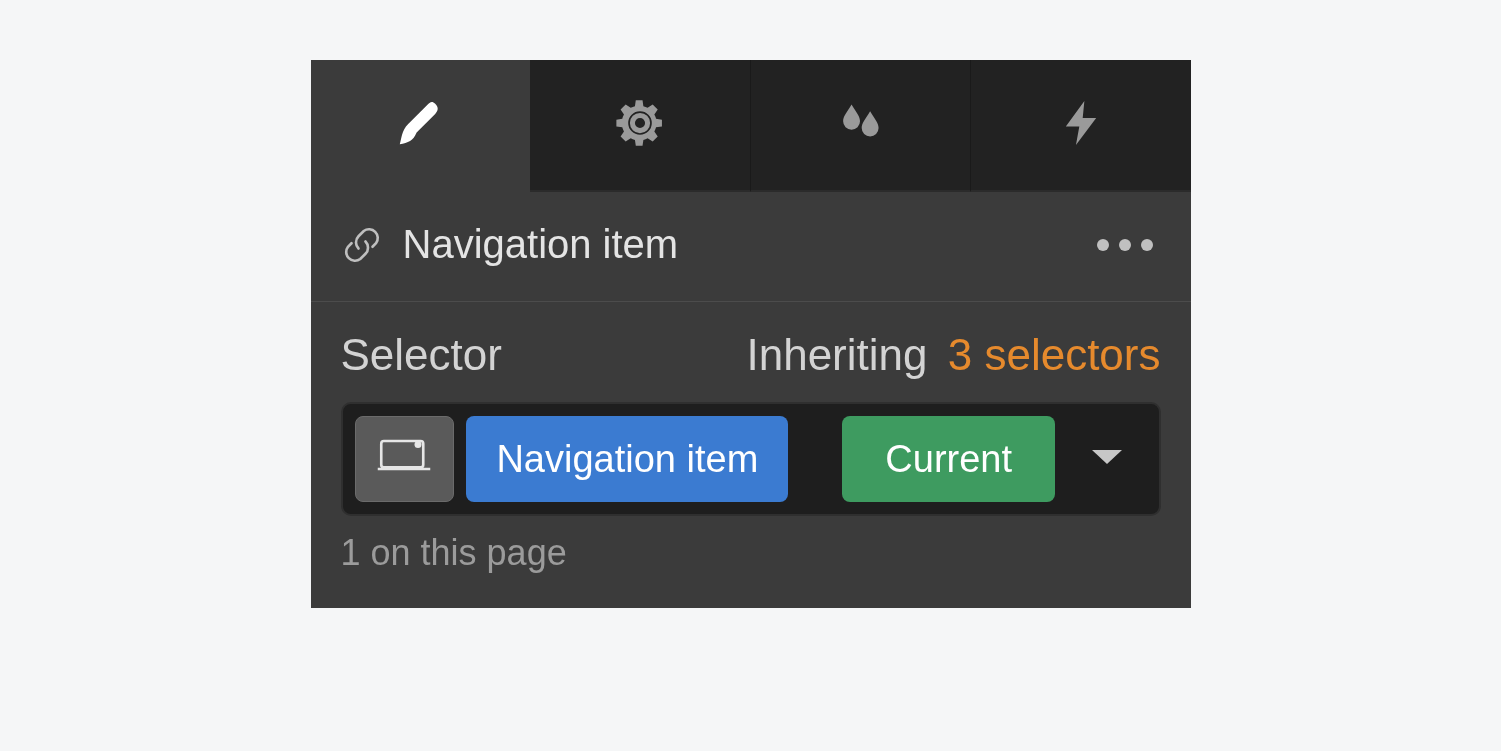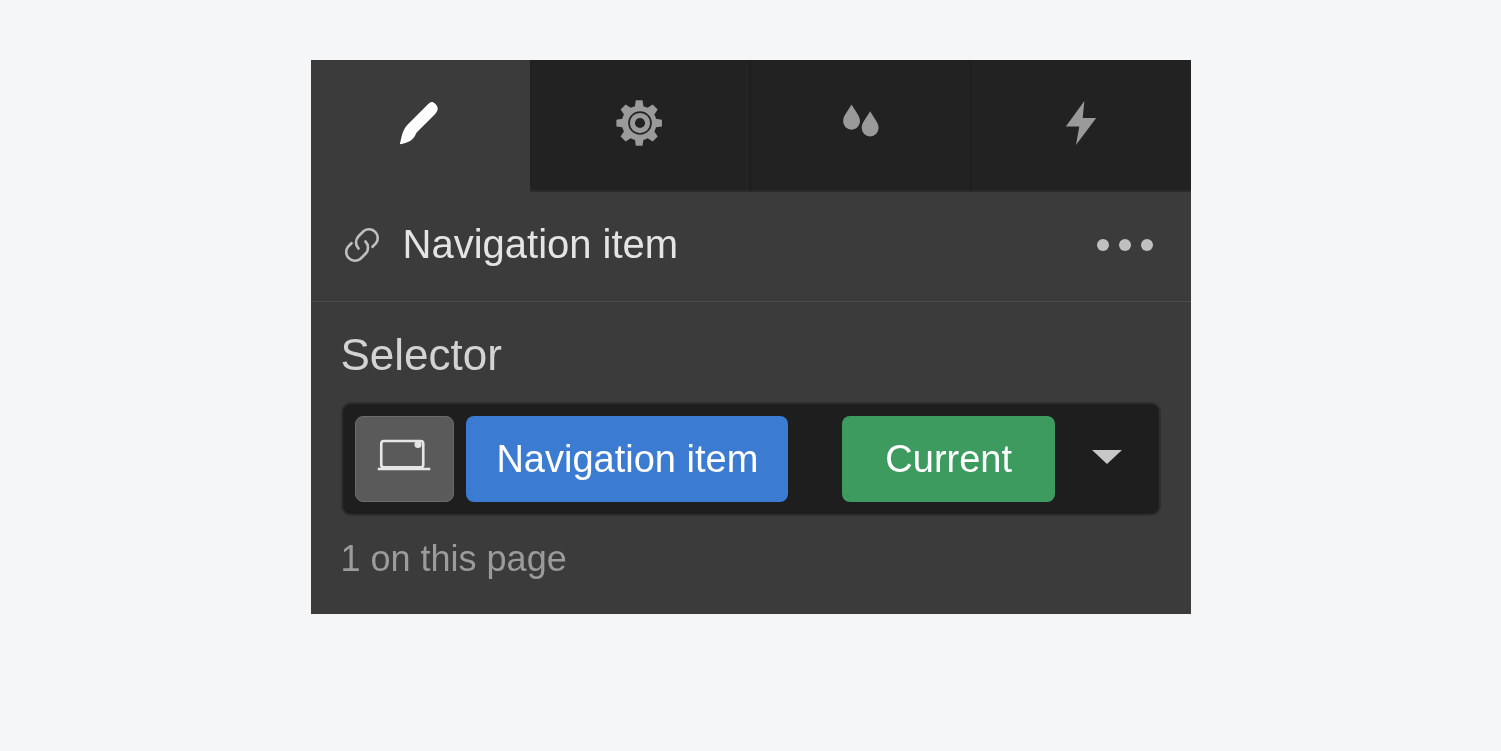--- a/index.html
+++ b/index.html
@@ -151,21 +151,21 @@
     width: 86px;
     height: 86px;
     display: flex;
     align-items: center;
     justify-content: center;
     cursor: pointer;
   }
   .chip-drop svg { width: 34px; height: 22px; fill:#c7c7c7; }
 
   .count-line {
-    margin-top: 22px;
+    margin-top: 16px;
     font-size: 36px;
     color: #9b9b9b;
   }
 </style>
 </head>
 <body>
 
 <div class="stage">
   <div class="panel">
 
@@ -213,20 +213,24 @@
       <div class="more">
         <span></span>
         <span></span>
         <span></span>
       </div>
     </div>
 
     <div class="selector-section">
       <div class="sel-head">
         <div class="sel-head-left">Selector</div>
+        <div class="sel-head-right">
+          <span>Inheriting</span>
+          <span class="orange">3 selectors</span>
+        </div>
       </div>
 
       <div class="selector-box">
         <div class="chip chip-breakpoint">
           <span>
             <svg viewBox="0 0 64 48">
               <rect x="6" y="8" width="48" height="30" rx="3"></rect>
               <line x1="2" y1="40" x2="62" y2="40"></line>
               <circle cx="48" cy="12" r="4" fill="#e6e6e6" stroke="none"></circle>
             </svg>

